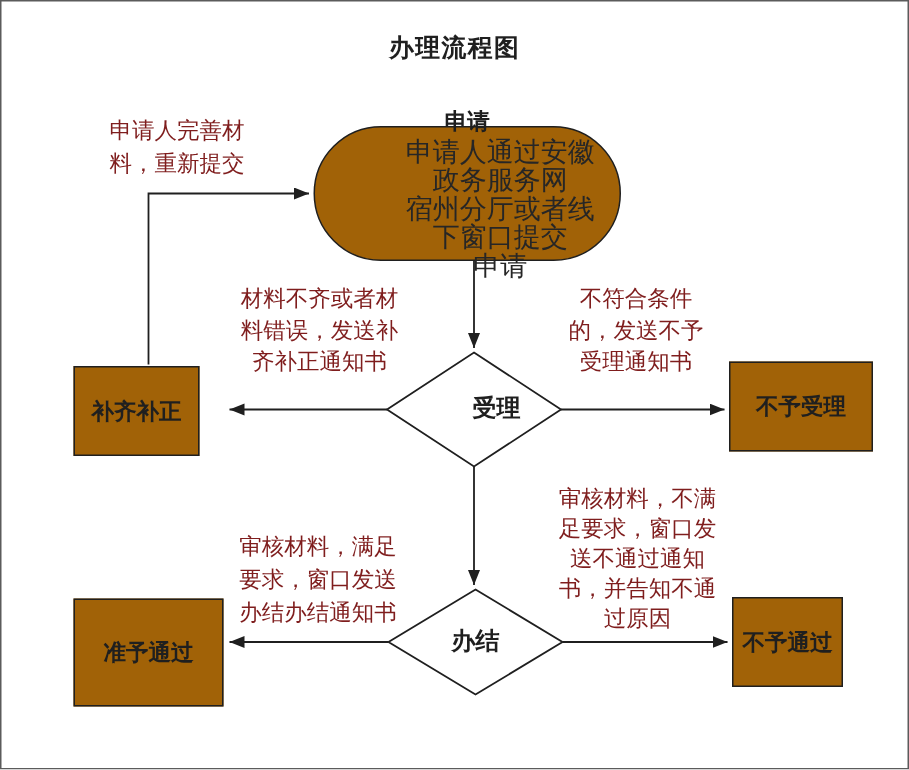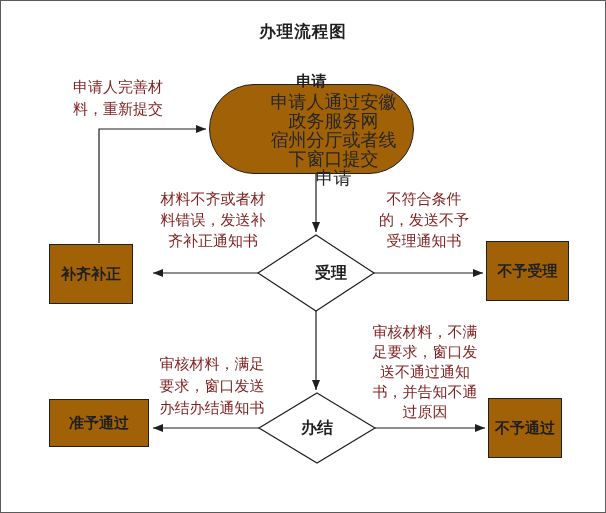--- a/index.html
+++ b/index.html
@@ -67,22 +67,22 @@
     white-space: pre-line;
     color: #262626;
     margin-left: 44px;
   }
   .rect {
     font-size: 15px;
     font-weight: bold;
     color: #1f1f1f;
   }
   .rect-supplement { left: 48px;  top: 243px; width: 84px; height: 60px; }
-  .rect-reject     { left: 485px; top: 240px; width: 83px;  height: 60px; }
-  .rect-approve    { left: 48px;  top: 398px; width: 100px; height: 48px; }
+  .rect-reject     { left: 485px; top: 240px; width: 96px;  height: 60px; }
+  .rect-approve    { left: 48px;  top: 398px; width: 100px; height: 72px; }
   .rect-deny       { left: 487px; top: 397px; width: 74px;  height: 60px; }
   .diamond-label {
     position: absolute;
     transform: translate(-50%, -50%);
     font-size: 16px;
     font-weight: bold;
     white-space: nowrap;
     color: #1f1f1f;
   }
   .diamond-label-accept   { left: 315px; top: 272px; margin-left: 15px; }

